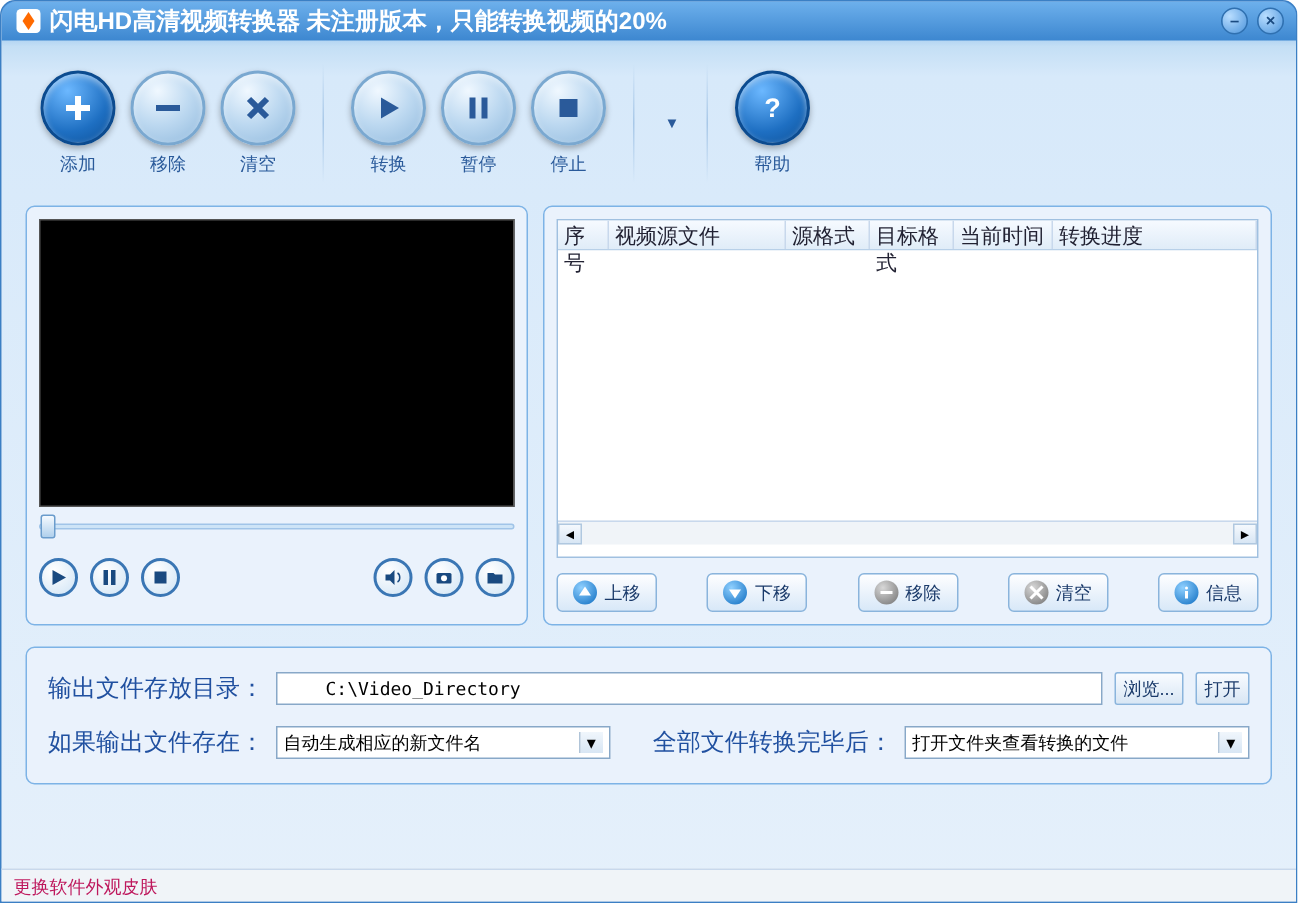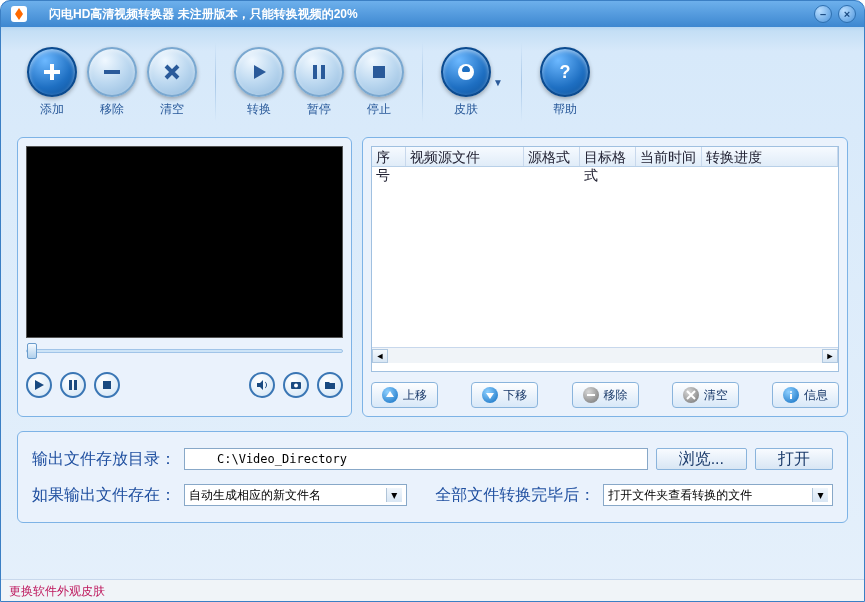--- a/index.html
+++ b/index.html
@@ -12,21 +12,21 @@
   position: relative; overflow: hidden;
 }
 
 .titlebar {
   height: 26px; display: flex; align-items: center;
   background: linear-gradient(to bottom, #6db0ec, #3d87d0);
   color: #fff; padding-left: 10px; border-radius: 10px 10px 0 0;
 }
 .titlebar .icon { width: 16px; height: 16px; background: #fff; border-radius: 3px; margin-right: 6px; display:flex; align-items:center; justify-content:center; }
 .titlebar .icon svg { width:12px; height:12px; }
-.titlebar .title { font-size: 12px; font-weight: bold; margin-left: 16px; }
+.titlebar .title { font-size: 16px; font-weight: bold; }
 .win-ctrls { position: absolute; right: 8px; top: 4px; display: flex; gap: 6px; }
 .win-btn {
   width: 18px; height: 18px; border-radius: 50%;
   background: radial-gradient(circle at 30% 30%, #b8ddff, #4d95dc);
   border: 1px solid #2f70b0; display: flex; align-items: center; justify-content: center;
   cursor: pointer; color: #1a4a80; font-weight: bold; font-size: 11px;
 }
 
 .toolbar {
   height: 110px; display: flex; align-items: center; padding: 10px 16px; gap: 0;
@@ -99,22 +99,22 @@
 .form-row { display: flex; align-items: center; gap: 8px; margin-bottom: 14px; }
 .form-label { color: #2050a0; font-size: 16px; white-space: nowrap; font-family: Liberation Serif, serif; }
 .text-input, .select {
   height: 22px; border: 1px solid #88a8c8; background: #fff;
   padding: 2px 4px; font-family: monospace; font-size: 12px;
 }
 .text-input { flex: 1; padding-left: 32px; }
 .select { display: flex; align-items: center; justify-content: space-between; font-family: inherit; }
 .select .sel-arrow { width: 16px; text-align: center; border-left: 1px solid #b0c4d8; background: linear-gradient(#f0f6fc,#d8e6f4); }
 .flat-btn {
-  height: 22px; padding: 0 22px; background: linear-gradient(#f8fbff,#d8e6f4);
-  border: 1px solid #8ab4dc; border-radius: 2px; cursor: pointer; font-size: 16px; color: #1a3a6a;
+  height: 22px; padding: 0 5px; background: linear-gradient(#f8fbff,#d8e6f4);
+  border: 1px solid #8ab4dc; border-radius: 2px; cursor: pointer; font-size: 12px; color: #1a3a6a;
 }
 
 .statusbar {
   position: absolute; bottom: 0; left: 0; right: 0; height: 22px;
   background: #f0f4f8; border-top: 1px solid #c8d8ec;
   padding: 3px 8px; color: #be185d; font-size: 12px;
 }
 </style>
 </head>
 <body>
@@ -185,29 +185,20 @@
             <svg viewBox="0 0 24 24">
               <rect x="6" y="6" width="12" height="12" fill="#2a5a9a"></rect>
             </svg>
           </div>
         <span class="tool-label">停止</span>
       </div>
     </div>
     <div class="tool-sep"></div>
     <div class="tool-group">
       <div style="display:flex;align-items:flex-start;">
-        <div class="tool-btn">
-          <div class="tool-circle">
-              <svg viewBox="0 0 24 24">
-                <circle cx="12" cy="12" r="8" fill="#fff"></circle>
-                <path d="M8 10c0-2 2-4 4-4s4 2 4 4c0 2-1 2-2 2h-4c-1 0-2 0-2-2z" fill="#1e6fc2"></path>
-              </svg>
-            </div>
-          <span class="tool-label">皮肤</span>
-        </div>
         <span class="dropdown-arrow">▼</span>
       </div>
     </div>
     <div class="tool-sep"></div>
     <div class="tool-group">
       <div class="tool-btn">
         <div class="tool-circle">
             <svg viewBox="0 0 24 24">
               <text x="12" y="18" text-anchor="middle" font-size="18" font-weight="bold" fill="#fff">?</text>
             </svg>

